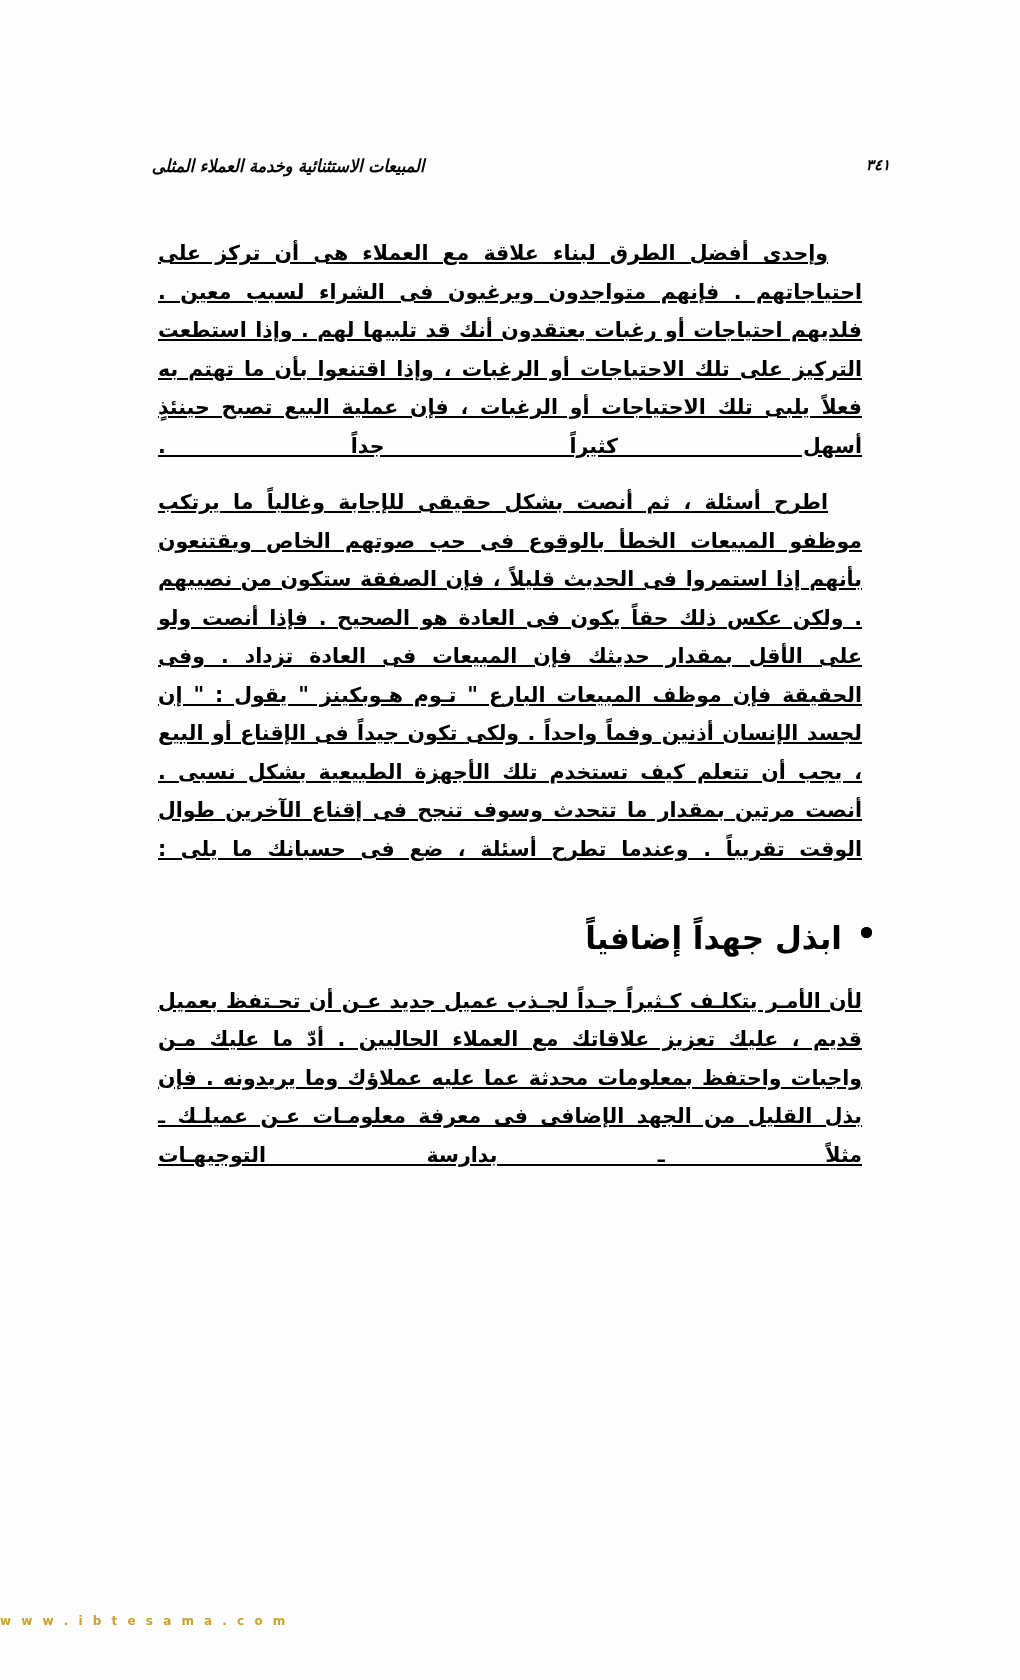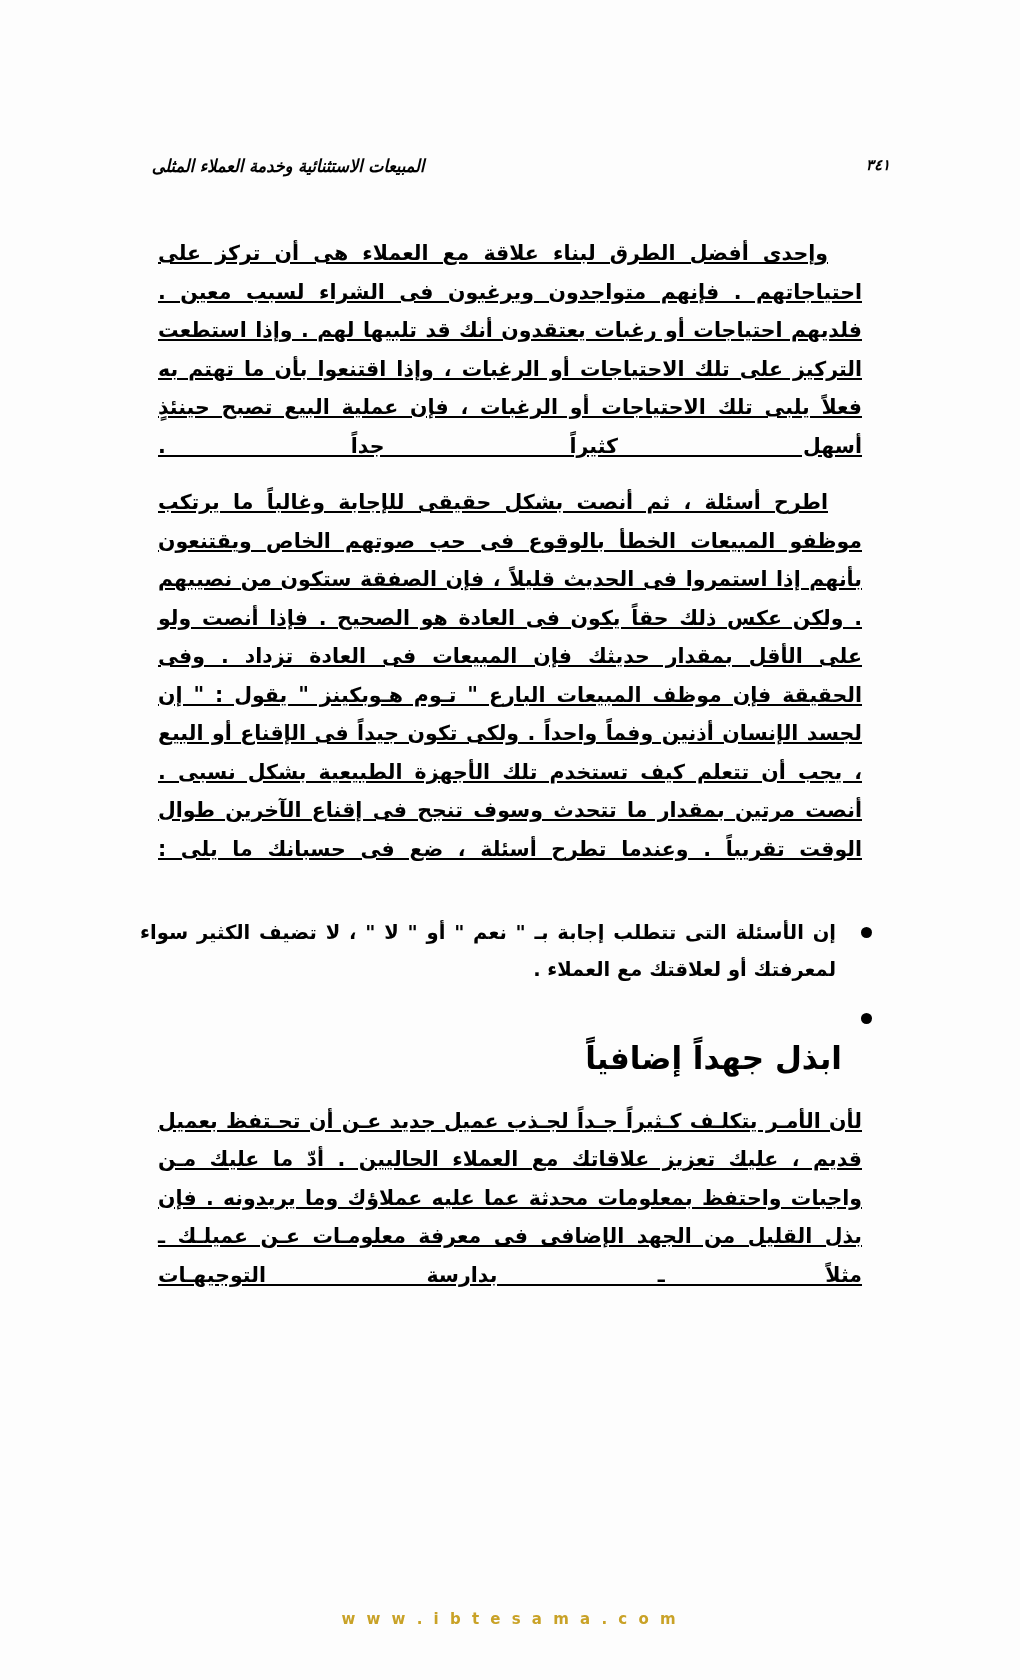--- a/index.html
+++ b/index.html
@@ -123,24 +123,24 @@
   .after-heading {
     margin-top: 30px;
   }
 
   
   .watermark {
     position: absolute;
     bottom: 52px;
     left: 0;
     right: 0;
-    text-align: center;
+    text-align: left;
     direction: ltr;
     font-family: "DejaVu Sans", "Liberation Sans", sans-serif;
-    font-size: 15px;
+    font-size: 12px;
     letter-spacing: 3px;
     color: #c9a227;
     font-weight: bold;
   }
 </style>
 </head>
 <body>
 
 <div class="page">
 
@@ -151,21 +151,20 @@
 
   <div class="content">
 
     <p class="para indent last-justify">وإحدى أفضل الطرق لبناء علاقة مع العملاء هى أن تركز على احتياجاتهم . فإنهم متواجدون ويرغبون فى الشراء لسبب معين . فلديهم احتياجات أو رغبات يعتقدون أنك قد تلبيها لهم . وإذا استطعت التركيز على تلك الاحتياجات أو الرغبات ، وإذا اقتنعوا بأن ما تهتم به فعلاً يلبى تلك الاحتياجات أو الرغبات ، فإن عملية البيع تصبح حينئذٍ أسهل كثيراً جداً .</p>
 
     <p class="para indent last-justify">اطرح أسئلة ، ثم أنصت بشكل حقيقى للإجابة  وغالباً ما يرتكب موظفو المبيعات الخطأ بالوقوع فى حب صوتهم الخاص ويقتنعون بأنهم إذا استمروا فى الحديث قليلاً ، فإن الصفقة ستكون من نصيبهم . ولكن عكس ذلك حقاً يكون فى العادة هو الصحيح . فإذا أنصت ولو على الأقل بمقدار حديثك فإن المبيعات فى العادة تزداد . وفى الحقيقة فإن موظف المبيعات البارع " تـوم هـوبكينز " يقول : " إن لجسد الإنسان أذنين وفماً واحداً . ولكى تكون جيداً فى الإقناع أو البيع ، يجب أن تتعلم كيف تستخدم تلك الأجهزة الطبيعية بشكل نسبى . أنصت مرتين بمقدار ما تتحدث وسوف تنجح فى إقناع الآخرين طوال الوقت تقريباً . وعندما تطرح أسئلة ، ضع فى حسبانك ما يلى :</p>
 
     <ul class="bullets">
       <li>
         <span class="dot"></span>
-        <span>إن الأسئلة التى تتطلب إجابة بـ " نعم " أو " لا " ، لا تضيف الكثير سواء لمعرفتك أو لعلاقتك مع العملاء .</span>
       </li>
       <li>
         <span class="dot"></span>
       </li>
     </ul>
 
     <h2 class="section-heading">ابذل جهداً إضافياً</h2>
 
     <p class="para after-heading last-justify">لأن الأمـر يتكلـف كـثيراً جـداً لجـذب عميل جديد عـن أن تحـتفظ بعميل قديم ، عليك تعزيز علاقاتك مع العملاء الحاليين . أدّ ما عليك مـن واجبات واحتفظ بمعلومات محدثة عما عليه عملاؤك وما يريدونه . فإن بذل القليل من الجهد الإضافى فى معرفة معلومـات عـن عميلـك ـ مثلاً ـ بدارسة التوجيهـات</p>
 

